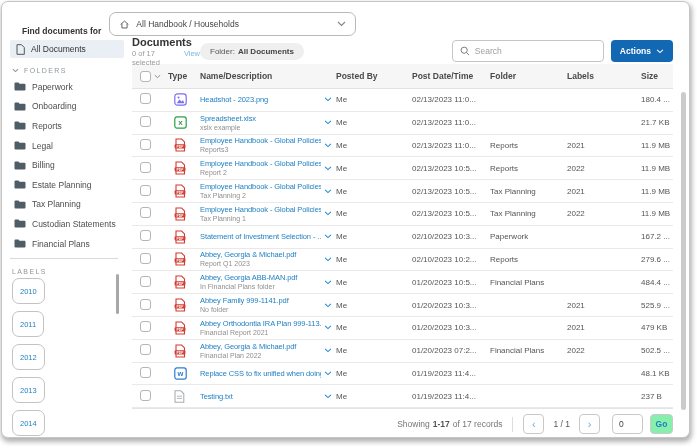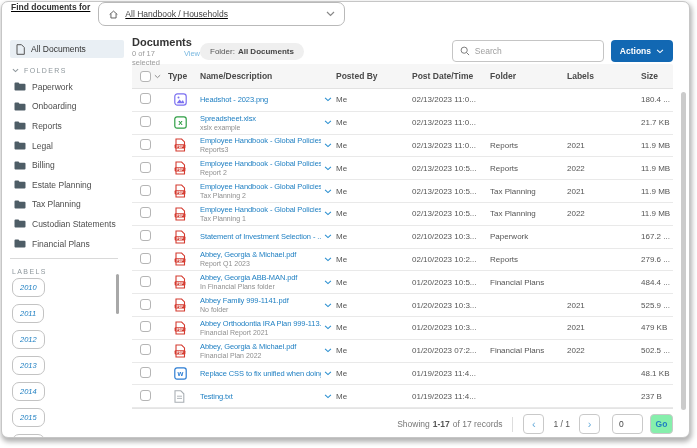--- a/index.html
+++ b/index.html
@@ -3,44 +3,44 @@
 <meta charset="utf-8">
 <style>
   * { margin:0; padding:0; box-sizing:border-box; }
   html,body { width:697px; height:448px; background:#fff; overflow:hidden;
               font-family:"Liberation Sans", sans-serif; }
   .window { position:relative; width:689px; height:437px; margin:1px; background:#fff;
             border:1px solid #c6c6c6; border-radius:7px;
             box-shadow:1px 3px 5px 1px rgba(0,0,0,.30); overflow:hidden; }
 
   
-  .topbar { height:34px; display:flex; align-items:flex-start; padding-left:9px;text-decoration:underline; }
+  .topbar { height:34px; display:flex; align-items:flex-end; padding-left:20px; }
   .topbar-label { font-size:8.5px; font-weight:bold; color:#333; margin-right:8px; }
   .client-dropdown { width:247px; height:24px; border:1px solid #b9b9b9; border-radius:7px;
                      display:flex; align-items:center; gap:6px; padding:0 9px;
                      font-size:8.5px; color:#444; cursor:pointer; background:#fff; }
   .client-dropdown .chev-right { margin-left:auto; }
 
   
   .content { display:flex; height:403px; }
   .sidebar { width:122px; padding-left:8px; position:relative; flex:none; overflow:hidden; }
   .main { flex:1; position:relative; padding:0 16px 0 8px; }
 
   
   .sb-item { display:flex; align-items:center; gap:6px; font-size:8.5px; color:#444; cursor:pointer; }
   .all-docs { height:18px; margin-top:4px; background:#e9eff4; border-radius:2px; padding:0 6px; color:#333; }
   .section-header { display:flex; align-items:center; gap:5px; margin:9px 0 3px 2px;
                     font-size:7px; letter-spacing:1.4px; color:#8e979c; cursor:pointer; }
   .folder-item { height:19.6px; padding-left:4px; }
   .folder-item .label { color:#4d4d4d; }
   .sb-divider { border:none; border-top:1px solid #d9d9d9; margin:5px 6px 0 0; }
   .label-pill { display:inline-flex; align-items:center; justify-content:center;
-                min-width:29px; height:19px; padding:0 7px; margin:0 0 7px 2px;
+                min-width:29px; height:26px; padding:0 7px; margin:0 0 7px 2px;
                 border:1px solid #c3c3c3; border-radius:7px;
-                font-size:7.5px; color:#1e7fc2; cursor:pointer; background:#fff;font-style:italic; }
+                font-size:7.5px; color:#1e7fc2; cursor:pointer; background:#fff; }
   .label-list { display:flex; flex-direction:column; align-items:flex-start; }
   .sb-scroll-thumb { position:absolute; right:5px; top:238px; width:3px; height:40px;
                      background:#a8a8a8; border-radius:2px; }
 
   
   .main-header { height:28px; display:flex; align-items:center; padding-top:2px; }
   .title-block { width:68px; }
   .page-title { font-size:11px; font-weight:bold; color:#333; line-height:12px; }
   .status-line { display:flex; gap:3px; font-size:7.5px; margin-top:1px; }
   .status-text { color:#9a9a9a; }

